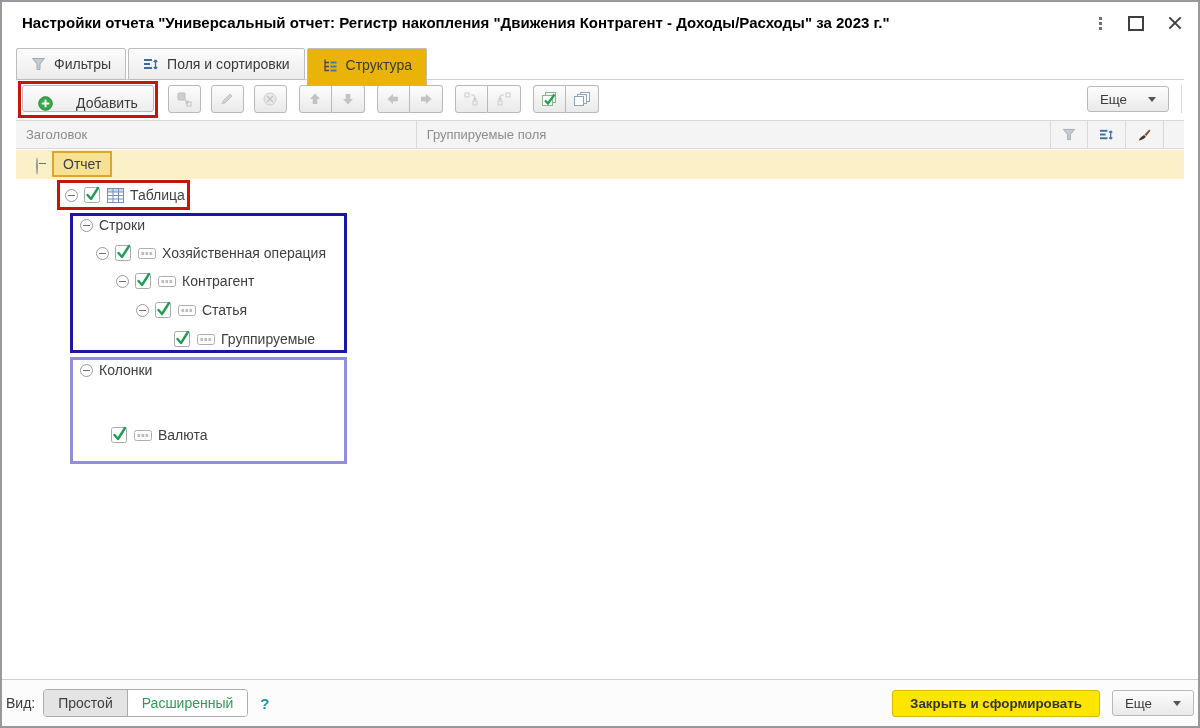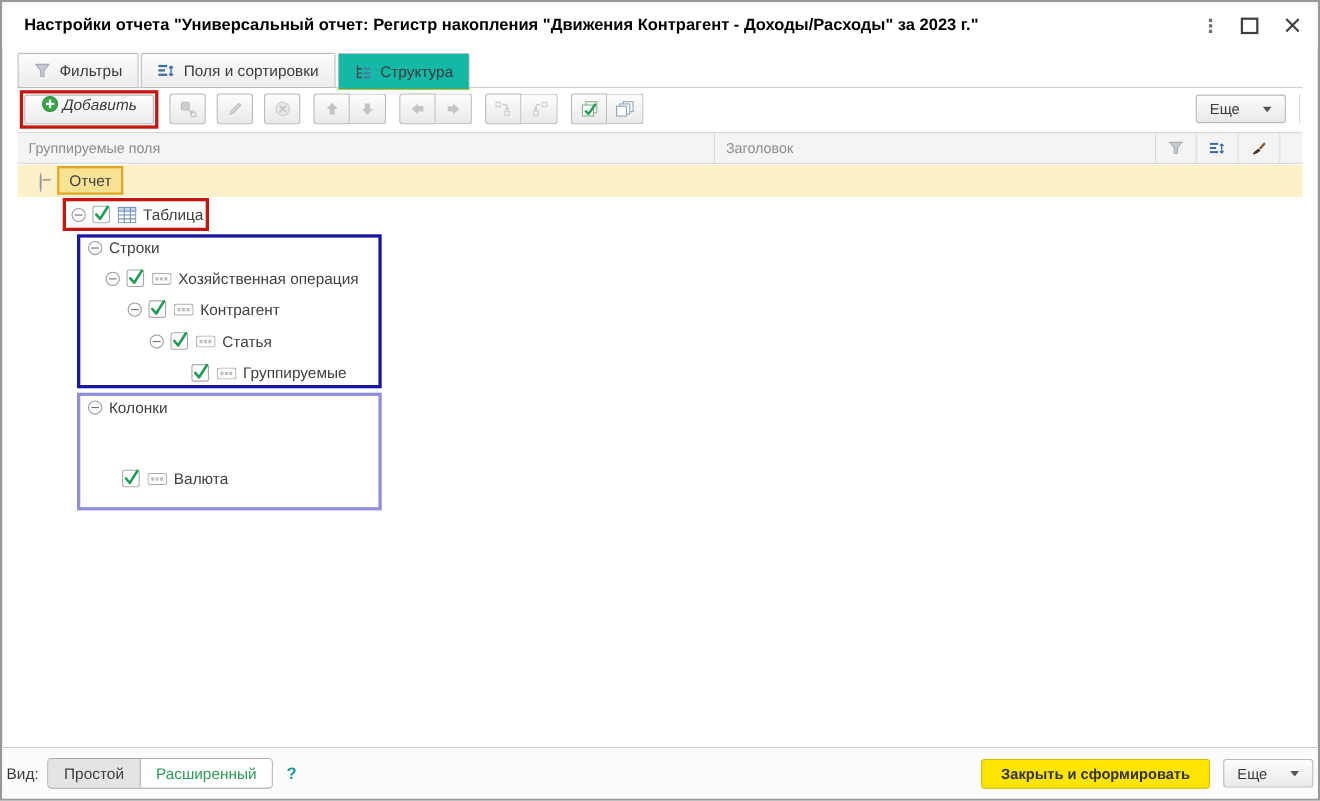--- a/index.html
+++ b/index.html
@@ -16,33 +16,33 @@
   .closex{position:relative;width:14px;height:14px;cursor:pointer;}
   .closex::before,.closex::after{content:"";position:absolute;left:-1px;top:6px;width:16px;height:2px;background:#3F3F3F;}
   .closex::before{transform:rotate(45deg);}  .closex::after{transform:rotate(-45deg);}
 
   
   .tabline{position:absolute;left:14px;right:14px;top:77px;height:1px;background:#CFCFCF;}
   .tabstrip{position:absolute;left:14px;top:46px;height:32px;display:flex;}
   .tab{display:flex;align-items:center;gap:8px;padding:0 14px;margin-right:2px;height:30px;
     background:linear-gradient(#FCFCFC,#ECECEC);border:1px solid #BDBDBD;border-radius:2px 2px 0 0;
     color:#3A3A3A;cursor:pointer;position:relative;z-index:1;}
-  .tab.active{background:#14b8a6;height:32px;border-bottom:1px solid #eab308;z-index:3;text-align:right;}
+  .tab.active{background:#eab308;height:32px;border-bottom:5px solid #eab308;z-index:3;text-align:right;}
 
   
   .toolbar{position:absolute;left:16px;top:82px;right:16px;height:30px;display:flex;align-items:center;}
   .tbtn{height:28px;min-width:33px;box-sizing:border-box;display:inline-flex;align-items:center;justify-content:center;
     background:linear-gradient(#FDFDFD,#E9E9E9);border:1px solid #B9B9B9;border-radius:3px;cursor:pointer;}
   .tgroup{display:inline-flex;}
   .tgroup .tbtn{border-radius:0;border-left-width:0;}
   .tgroup .tbtn:first-child{border-radius:3px 0 0 3px;border-left-width:1px;}
   .tgroup .tbtn:last-child{border-radius:0 3px 3px 0;}
   .annot-red{border:3px solid #C4170C;padding:1px;display:inline-block;}
-  .add-btn{display:inline-flex;align-items:flex-start;gap:4px;height:27px;padding:0 15px;background:linear-gradient(#FDFDFD,#EDEDED);
-    border:1px solid #B9B9B9;border-radius:3px;cursor:pointer;font-size:14px;color:#3A3A3A;font-style:italic;}
+  .add-btn{display:inline-flex;align-items:flex-end;gap:23px;height:27px;padding:0 15px;background:linear-gradient(#FDFDFD,#EDEDED);
+    border:1px solid #B9B9B9;border-radius:3px;cursor:pointer;font-size:14px;color:#3A3A3A;}
   .sp10{margin-left:10px;} .sp12{margin-left:12px;}
   .more-btn{display:inline-flex;align-items:center;gap:21px;height:26px;padding:0 12px;background:linear-gradient(#FDFDFD,#E9E9E9);
     border:1px solid #B9B9B9;border-radius:3px;cursor:pointer;color:#3A3A3A;}
   .caret{width:0;height:0;border-left:4px solid transparent;border-right:4px solid transparent;border-top:5px solid #555;}
   .pushR{margin-left:auto;}
   .vsep{width:1px;height:28px;background:#DCDCDC;margin-left:12px;}
 
   
   .grid-header{position:absolute;left:14px;top:118px;right:14px;height:29px;box-sizing:border-box;background:#F4F4F4;
     border-top:1px solid #D9D9D9;border-bottom:1px solid #D9D9D9;display:flex;}
@@ -250,25 +250,25 @@
     </span>
 
     <button class="more-btn pushR">
       <span>Еще</span>
       <span class="caret"></span>
     </button>
     <span class="vsep"></span>
   </div>
 
   <div class="grid-header">
+    <div class="gh-cell gh-c2">
+      <span>Заголовок</span>
+    </div>
     <div class="gh-cell gh-c1">
       <span>Группируемые поля</span>
-    </div>
-    <div class="gh-cell gh-c2">
-      <span>Заголовок</span>
     </div>
     <div class="gh-cell gh-ic">
       <span>
         <svg width="14" height="13" viewBox="0 0 15 14">
             <polygon points="1.5,1.5 13.5,1.5 9,7 9,12.5 6,12.5 6,7" fill="#C6CBD2" stroke="#A5ABB3"></polygon>
           </svg>
       </span>
     </div>
     <div class="gh-cell gh-ic">
       <span>

